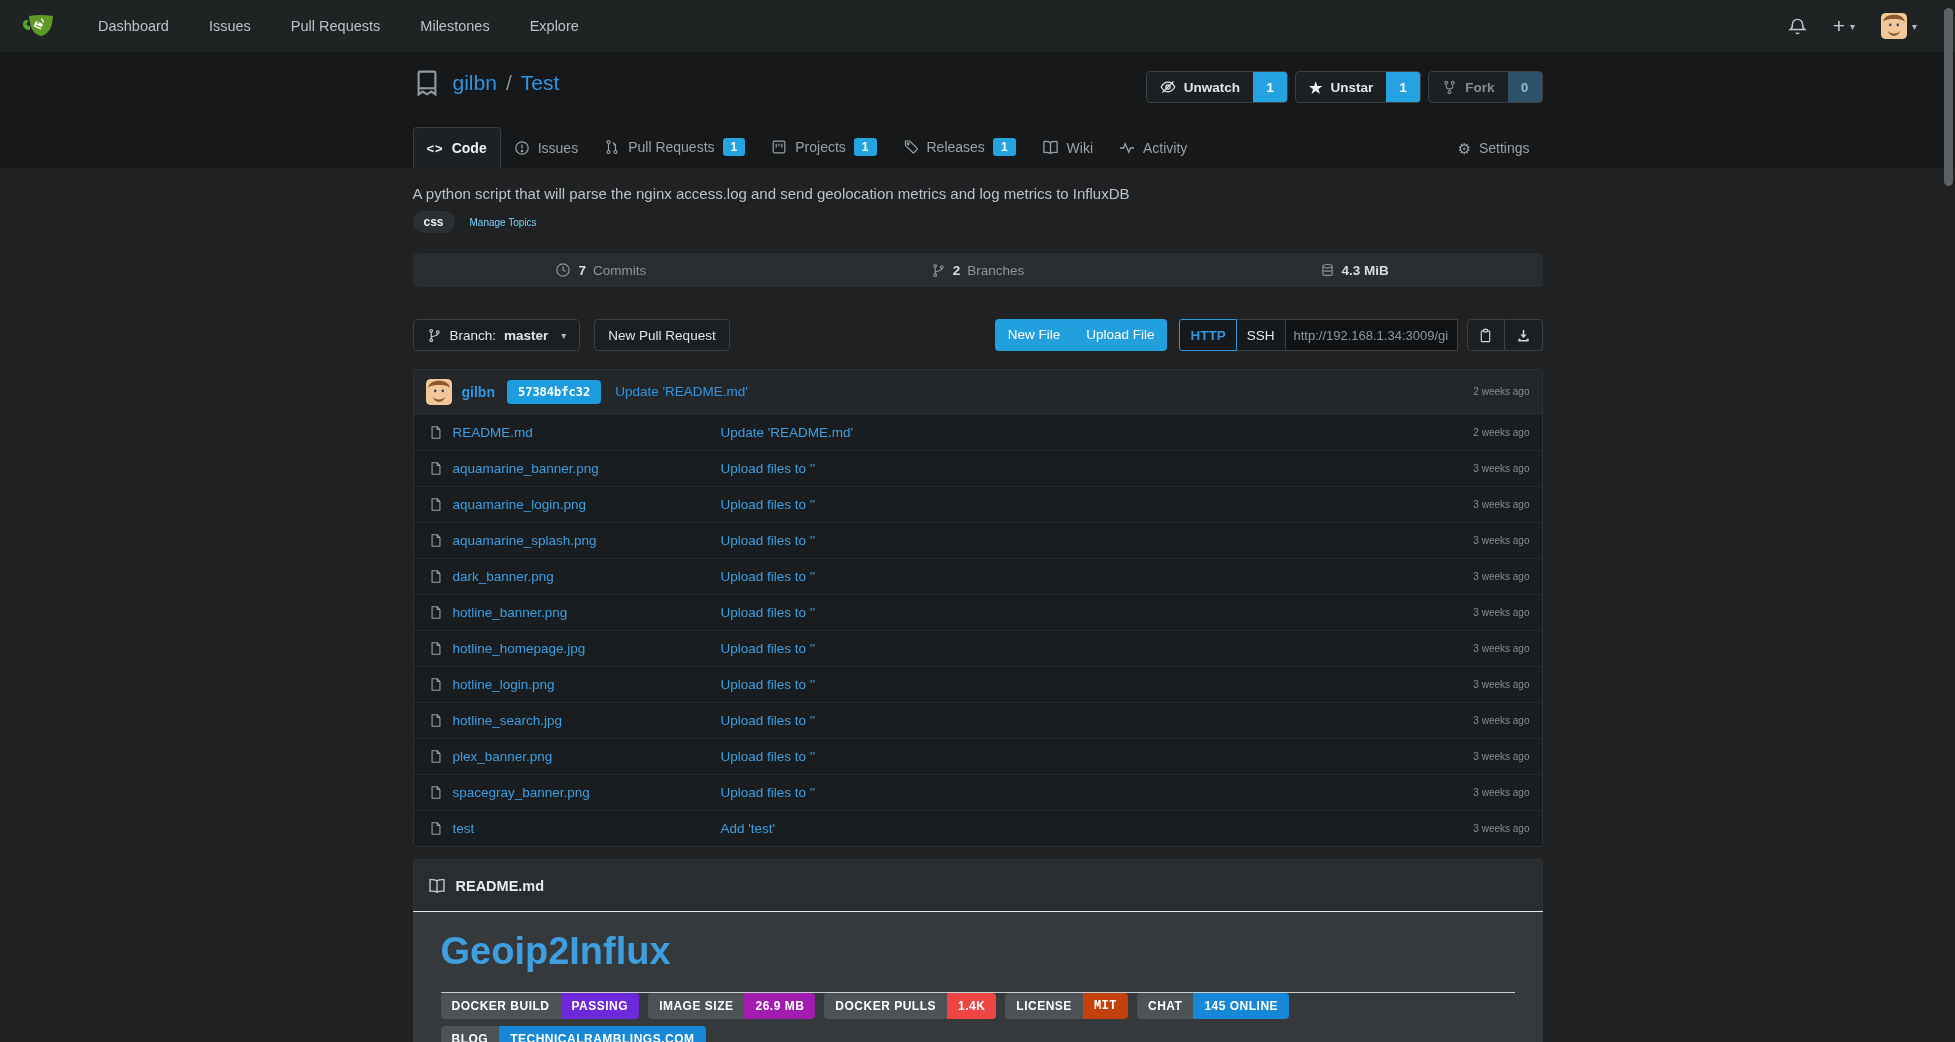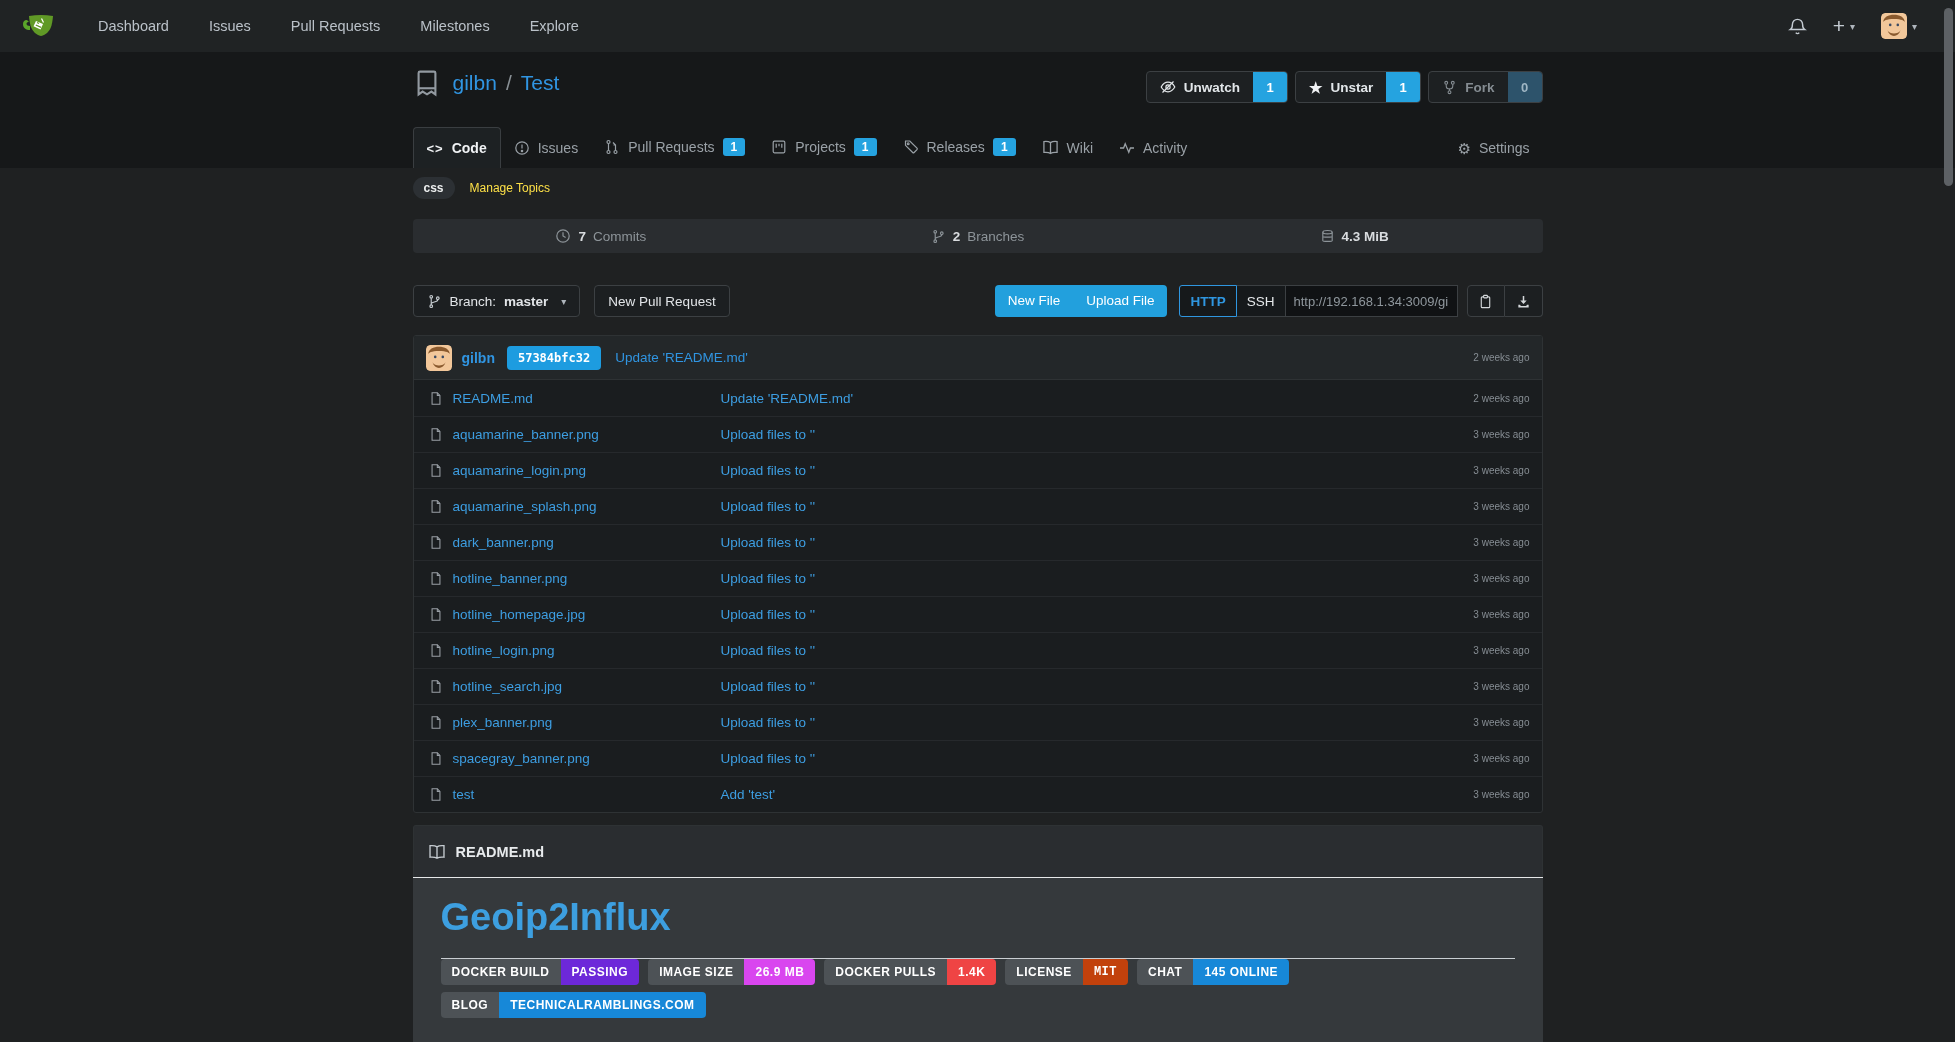--- a/index.html
+++ b/index.html
@@ -43,21 +43,21 @@
   .tab-count { background:#25a3e0; color:#fff; font-size:12px; font-weight:bold; padding:2px 8px; border-radius:3px; }
   .tab-right { margin-left:auto; }
   .code-glyph { font-weight:bold; font-size:13px; letter-spacing:1px; }
   .gear-glyph { font-size:15px; line-height:1; }
 
   
   .content { width:1130px; margin:0 auto; }
   .desc { margin-top:17px; color:#bcc2c8; font-size:15px; }
   .topics { margin-top:9px; display:flex; align-items:center; gap:15px; }
   .topic-pill { background:#2c3034; color:#eceeef; font-size:12px; font-weight:bold; padding:4px 11px; border-radius:11px; cursor:pointer; }
-  .manage-link { color:#fde047; font-size:12px; text-decoration:none; cursor:pointer; }
+  .manage-link { color:#7dd3fc; font-size:10px; text-decoration:none; cursor:pointer; }
 
   .stats-bar { margin-top:20px; height:34px; background:#2a2d30; border-radius:4px; display:flex; }
   .stat { flex:1; display:flex; align-items:center; justify-content:center; gap:7px; font-size:13.5px; color:#8d9499; }
   .stat b { color:#d9dcdf; }
   .stat .s-icon { color:#8d9499; }
 
   .toolbar { margin-top:32px; display:flex; align-items:center; }
   .btn { height:32px; display:flex; align-items:center; gap:8px; border:1px solid #3c4043; border-radius:4px; background:#1c1f21; color:#e2e5e8; font-size:13.5px; padding:0 13px; cursor:pointer; }
   .btn b { font-weight:bold; }
   .btn + .btn { margin-left:14px; }
@@ -243,20 +243,21 @@
       </div>
       <div class="tab tab-right">
         <span class="gear-glyph">⚙</span>
         <span>Settings</span>
       </div>
     </div>
   </div>
 </div>
 
 <div class="content">
+  <div class="desc">A python script that will parse the nginx access.log and send geolocation metrics and log metrics to InfluxDB</div>
 
   <div class="topics">
     <span class="topic-pill">css</span>
     <a class="manage-link">Manage Topics</a>
   </div>
 
   <div class="stats-bar">
     <div class="stat">
       <svg class="s-icon" viewBox="0 0 16 16" width="16" height="16" fill="none" stroke="currentColor" stroke-width="1.2">
         <circle cx="8" cy="8" r="6.2"></circle>
@@ -475,21 +476,21 @@
     <h1 class="readme-title">Geoip2Influx</h1>
     <hr class="readme-hr">
     <div class="badges-row first" id="badges-row-1">
   <span class="badge">
     <span class="badge-label">DOCKER BUILD</span>
     <span class="badge-value" style="background: #6d28d9;">PASSING</span>
   </span>
 
   <span class="badge">
     <span class="badge-label">IMAGE SIZE</span>
-    <span class="badge-value" style="background: #d946ef;">26.9 MB</span>
+    <span class="badge-value" style="background: #a21caf;">26.9 MB</span>
   </span>
 
   <span class="badge">
     <span class="badge-label">DOCKER PULLS</span>
     <span class="badge-value" style="background: #ef4444;">1.4K</span>
   </span>
 
   <span class="badge">
     <span class="badge-label">LICENSE</span>
     <span class="badge-value" style="background: #c2410c; font-family: Liberation Mono, monospace;">MIT</span>

